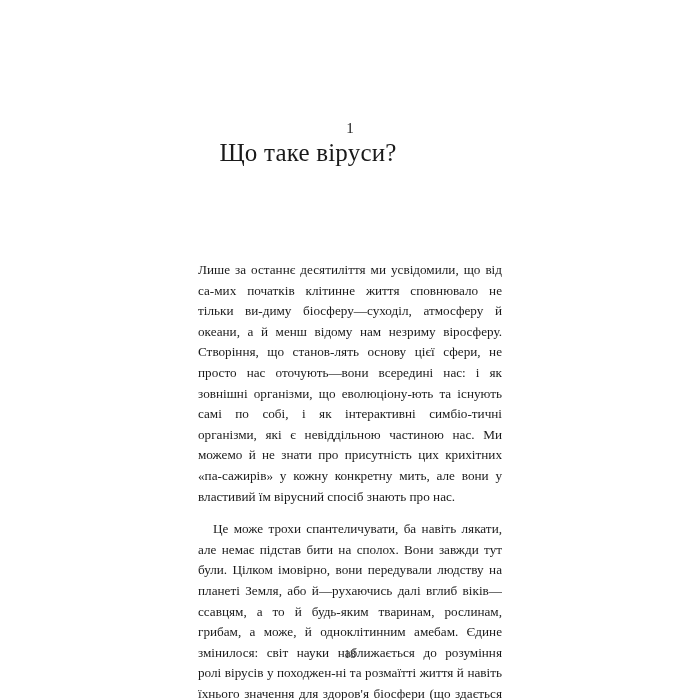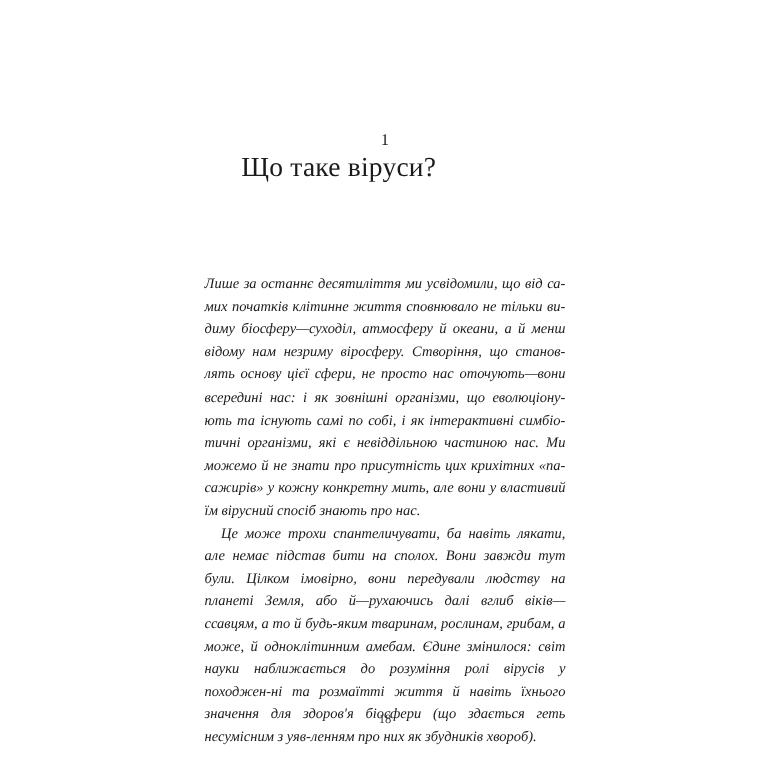--- a/index.html
+++ b/index.html
@@ -47,23 +47,22 @@
     top: 248px;
     left: 186px;
     width: 328px;
     font-size: 13.2px;
     line-height: 20.6px;
     text-align: justify;
     text-justify: inter-word;
     hyphens: manual;
   }
   .body-text p {
-    margin: 0;
+    margin: 12px;
     text-indent: 0;
-    font-style: italic;
   }
   .body-text p.indent {
     text-indent: 15px;
   }
   .folio {
     position: absolute;
     top: 648px;
     left: 0;
     width: 700px;
     text-align: center;

